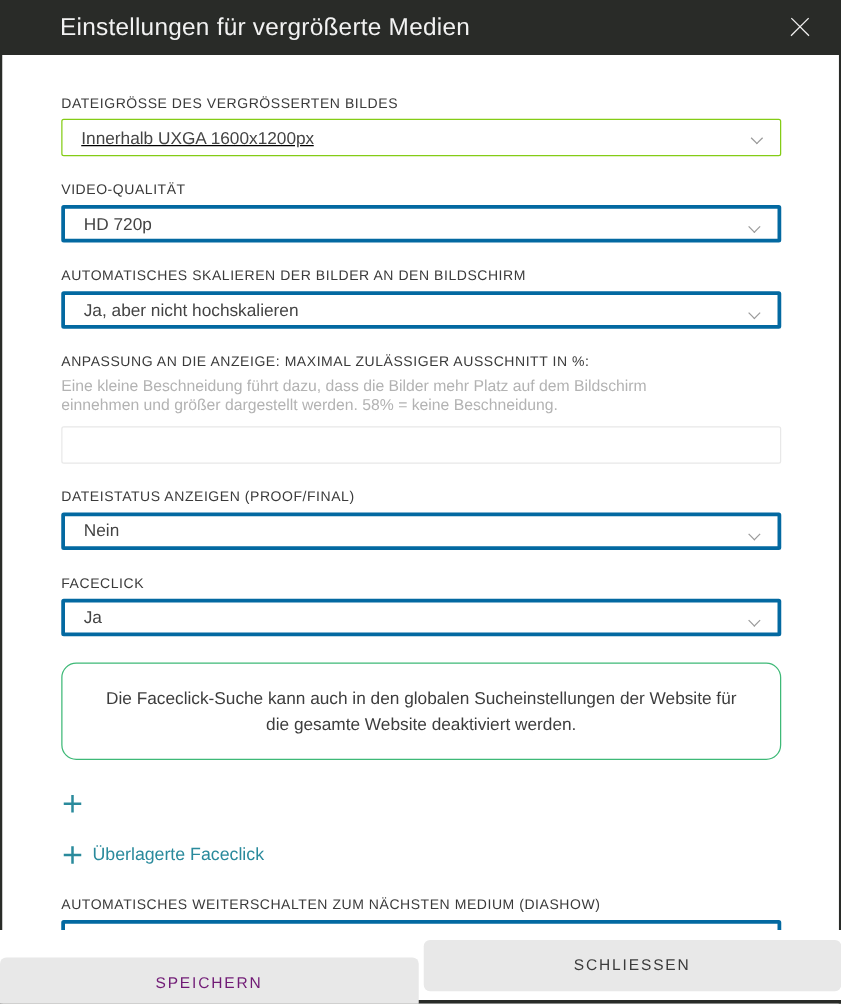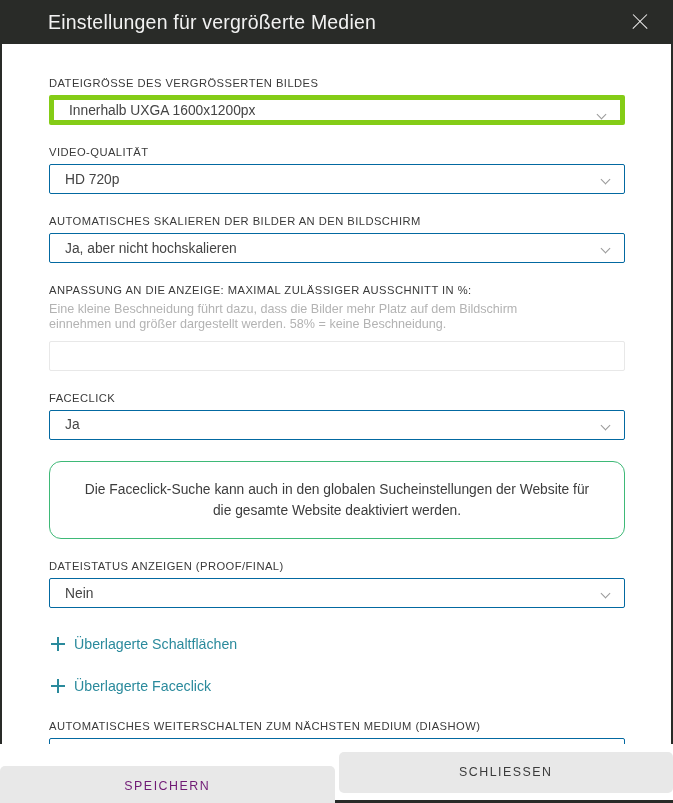--- a/index.html
+++ b/index.html
@@ -94,29 +94,30 @@
     margin: 2px 0 8px 0;
     max-width: 520px;
   }
 
   .select-wrap {
     position: relative;
     width: 576px;
     height: 30px;
     box-sizing: border-box;
     background: #ffffff;
-    border: 1px solid #0369a1;
+    border: 3px solid #0369a1;
     border-radius: 2px;
     display: flex;
     align-items: center;
     margin-bottom: 21px;
     cursor: pointer;
   }
   .select-wrap.focused {
-    border: 5px solid #84cc16;
+    border: 1px solid #84cc16;
+    text-decoration: underline;
   }
   .select-value {
     font-size: 13.8px;
     color: #444444;
     padding-left: 15px;
     white-space: nowrap;
     overflow: hidden;
   }
   .chevron {
     position: absolute;
@@ -263,41 +264,40 @@
       </div>
     </div>
 
     <div class="field">
       <span class="field-label">ANPASSUNG AN DIE ANZEIGE: MAXIMAL ZULÄSSIGER AUSSCHNITT IN %:</span>
       <p class="help-text">Eine kleine Beschneidung führt dazu, dass die Bilder mehr Platz auf dem Bildschirm einnehmen und größer dargestellt werden. 58% = keine Beschneidung.</p>
       <input class="text-input" type="text" value="" style="">
     </div>
 
     <div class="field">
+      <span class="field-label">DATEISTATUS ANZEIGEN (PROOF/FINAL)</span>
+      <div class="select-wrap">
+        <span class="select-value">Nein</span>
+        <span class="chevron"></span>
+      </div>
+    </div>
+
+    <div class="field">
       <span class="field-label">FACECLICK</span>
       <div class="select-wrap">
         <span class="select-value">Ja</span>
         <span class="chevron"></span>
       </div>
       <div class="notice-box">Die Faceclick-Suche kann auch in den globalen Sucheinstellungen der Website für die gesamte Website deaktiviert werden.</div>
-    </div>
-
-    <div class="field">
-      <span class="field-label">DATEISTATUS ANZEIGEN (PROOF/FINAL)</span>
-      <div class="select-wrap">
-        <span class="select-value">Nein</span>
-        <span class="chevron"></span>
-      </div>
     </div>
 
     <div class="spacer-sm"></div>
 
     <div class="expander">
       <span class="plus-icon"></span>
-      <span class="expander-label">Überlagerte Schaltflächen</span>
     </div>
 
     <div class="spacer-md"></div>
 
     <div class="expander">
       <span class="plus-icon"></span>
       <span class="expander-label">Überlagerte Faceclick</span>
     </div>
 
     <div class="spacer-md"></div>

